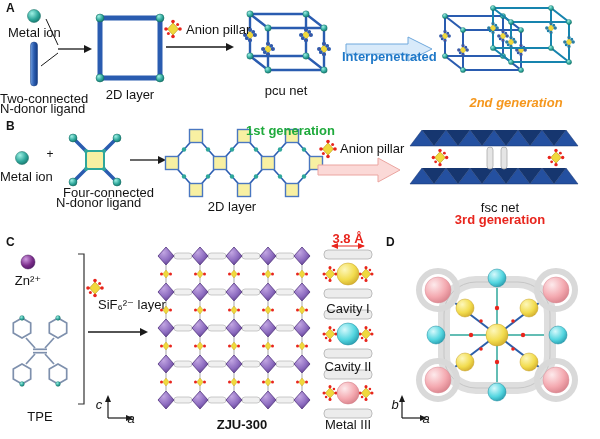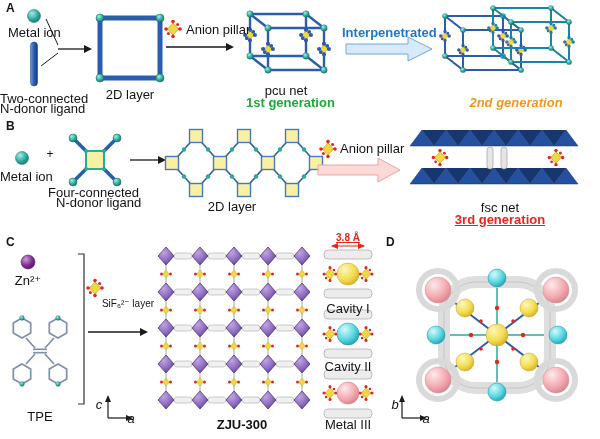--- a/index.html
+++ b/index.html
@@ -3,27 +3,27 @@
 <meta charset="utf-8">
 <style>
   html,body{margin:0;padding:0;background:#fff;}
   .fig{position:relative;width:600px;height:439px;background:#ffffff;
        font-family:"Liberation Sans","DejaVu Sans",sans-serif;overflow:hidden;}
   .fig svg{position:absolute;left:0;overflow:visible;}
   .t{position:absolute;font-size:13px;color:#141414;line-height:1.15;
      text-align:center;white-space:nowrap;}
   .b{font-weight:bold;}
   .i{font-style:italic;}
-  .s8{font-size:10px;}
+  .s8{font-size:13px;}
   .s12{font-size:12px;}
-  .tal{text-align:center;}
-  .green{color:#1faa3c;}
+  .tal{text-align:right;}
+  .green{color:#1faa3c;margin-top:28px;}
   .orange{color:#f5971d;font-style:italic;}
-  .red{color:#e8251d;text-decoration:underline;}
-  .blue{color:#1e78c8;}
+  .red{color:#e8251d;}
+  .blue{color:#1e78c8;margin-top:24px;}
 </style>
 </head>
 <body>
 
 <div class="fig">
 
   <svg width="0" height="0" aria-hidden="true">
     <defs>
       <radialGradient id="gt" cx="0.35" cy="0.3" r="0.85">
         <stop offset="0" stop-color="#9ef0e4"></stop>
@@ -463,21 +463,21 @@
   <span class="t" style="left:98px;top:88px;width:64px">2D layer</span>
   <span class="t tal" style="left:186px;top:23px;width:54px">Anion pillar</span>
   <span class="t" style="left:252px;top:84px;width:68px">pcu net</span>
   <span class="t b green" style="left:246px;top:96px;width:80px">1st generation</span>
   <span class="t b blue" style="left:342px;top:26px;width:94px">Interpenetrated</span>
   <span class="t b orange" style="left:468px;top:96px;width:96px">2nd generation</span>
 
   <span class="t b s12" style="left:6px;top:120px">B</span>
   <span class="t" style="left:0;top:170px;width:44px">Metal ion</span>
   <span class="t s12" style="left:44px;top:148px;width:12px">+</span>
-  <span class="t" style="left:48px;top:186px;width:78px">Four-connected</span>
+  <span class="t" style="left:63px;top:186px;width:78px">Four-connected</span>
   <span class="t" style="left:56px;top:196px;width:78px">N-donor ligand</span>
   <span class="t" style="left:200px;top:200px;width:64px">2D layer</span>
   <span class="t tal" style="left:340px;top:142px;width:54px">Anion pillar</span>
   <span class="t" style="left:462px;top:201px;width:76px">fsc net</span>
   <span class="t b red" style="left:452px;top:213px;width:96px">3rd generation</span>
 
   <span class="t b s12" style="left:6px;top:236px">C</span>
   <span class="t" style="left:10px;top:274px;width:36px">Zn²⁺</span>
   <span class="t" style="left:18px;top:410px;width:44px">TPE</span>
   <span class="t tal s8" style="left:98px;top:298px;width:60px">SiF₆²⁻ layer</span>

